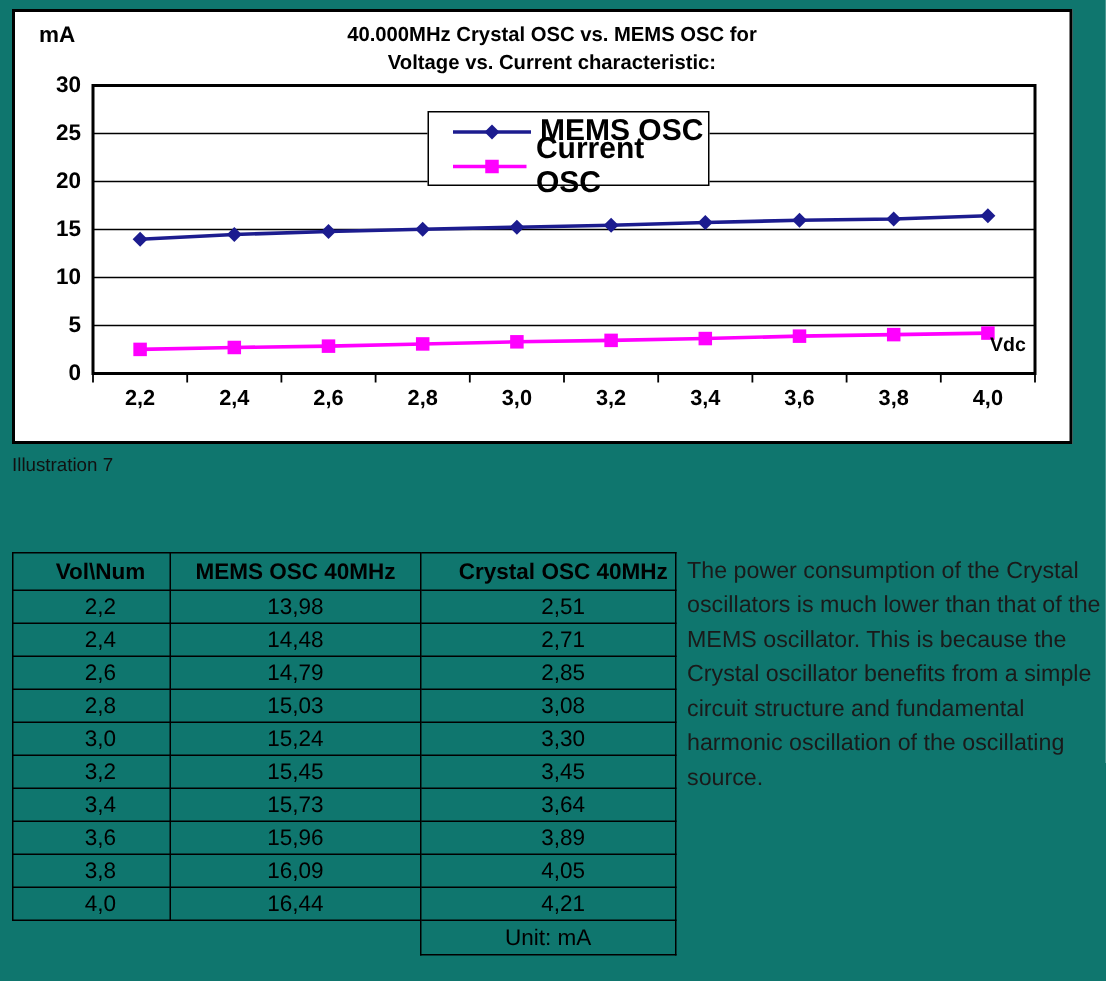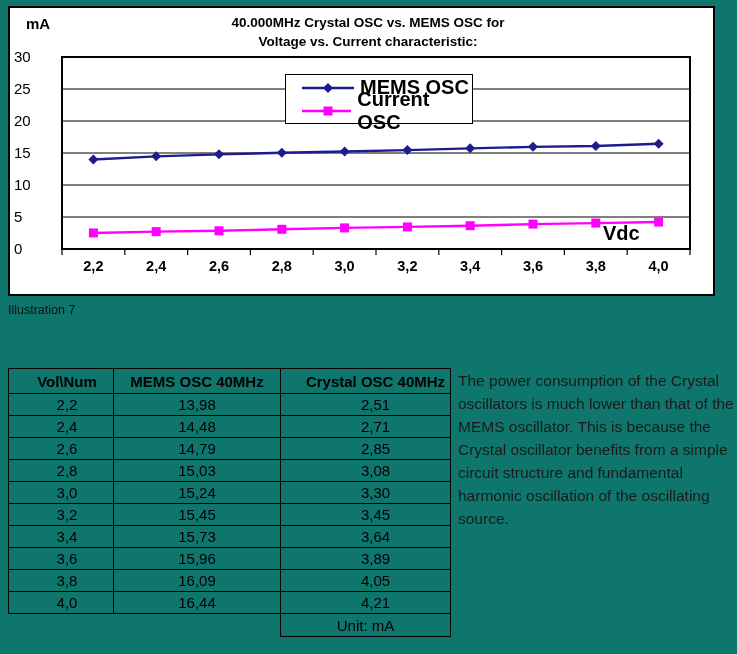--- a/index.html
+++ b/index.html
@@ -18,30 +18,30 @@
     position:absolute; left:16px; top:7px;
     font-size:15px; font-weight:bold;
   }
   #chart-title {
     position:absolute; left:44px; top:5px; width:628px;
     text-align:center; font-size:13.5px; font-weight:bold; line-height:19px;
   }
   #plot-wrap { position:absolute; left:52px; top:49px; width:628px; height:192px; }
   #plot-svg { overflow:visible; display:block; }
   .y-label {
-    position:absolute; left:4px; width:40px; 
-    font-size:15px; font-weight:normal; line-height:18px;
+    position:absolute; left:4px; width:40px; text-align:right;
+    font-size:15px; font-weight:bold; line-height:18px;
   }
   .x-label {
     position:absolute; top:250px; width:50px; text-align:center;
     font-size:14.5px; font-weight:bold;
   }
   #x-axis-unit {
-    position:absolute; left:593px; top:214px; width:60px;
-    font-size:20px; font-weight:bold;
+    position:absolute; left:650px; top:214px; width:60px;
+    font-size:13px; font-weight:bold;
   }
   #legend-box {
     position:absolute; left:275px; top:66px; width:188px; height:50px;
     border:1.6px solid #000; background:#fff;
     display:flex; flex-direction:column; justify-content:center; gap:2px;
     padding-left:16px;
   }
   .legend-item { display:flex; align-items:center; gap:6px; height:21px; }
   .legend-label { font-size:20px; font-weight:bold; }
 

